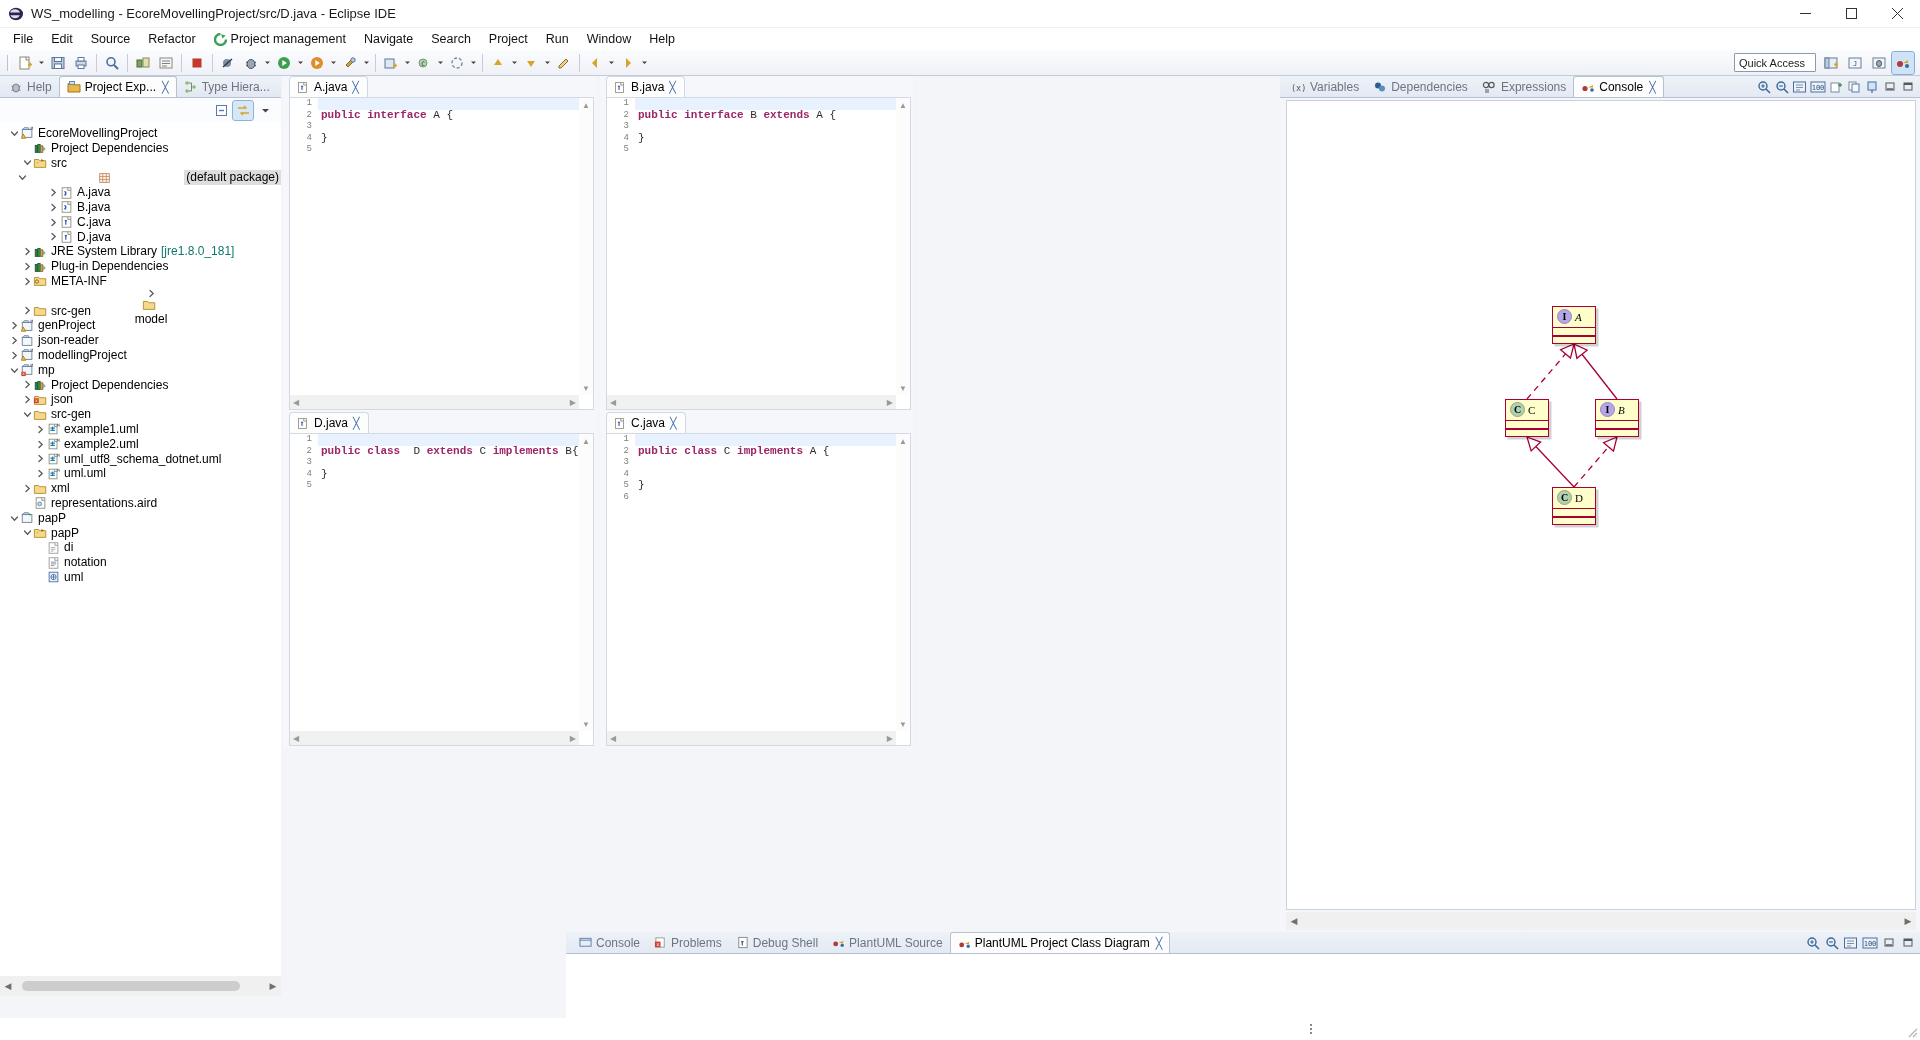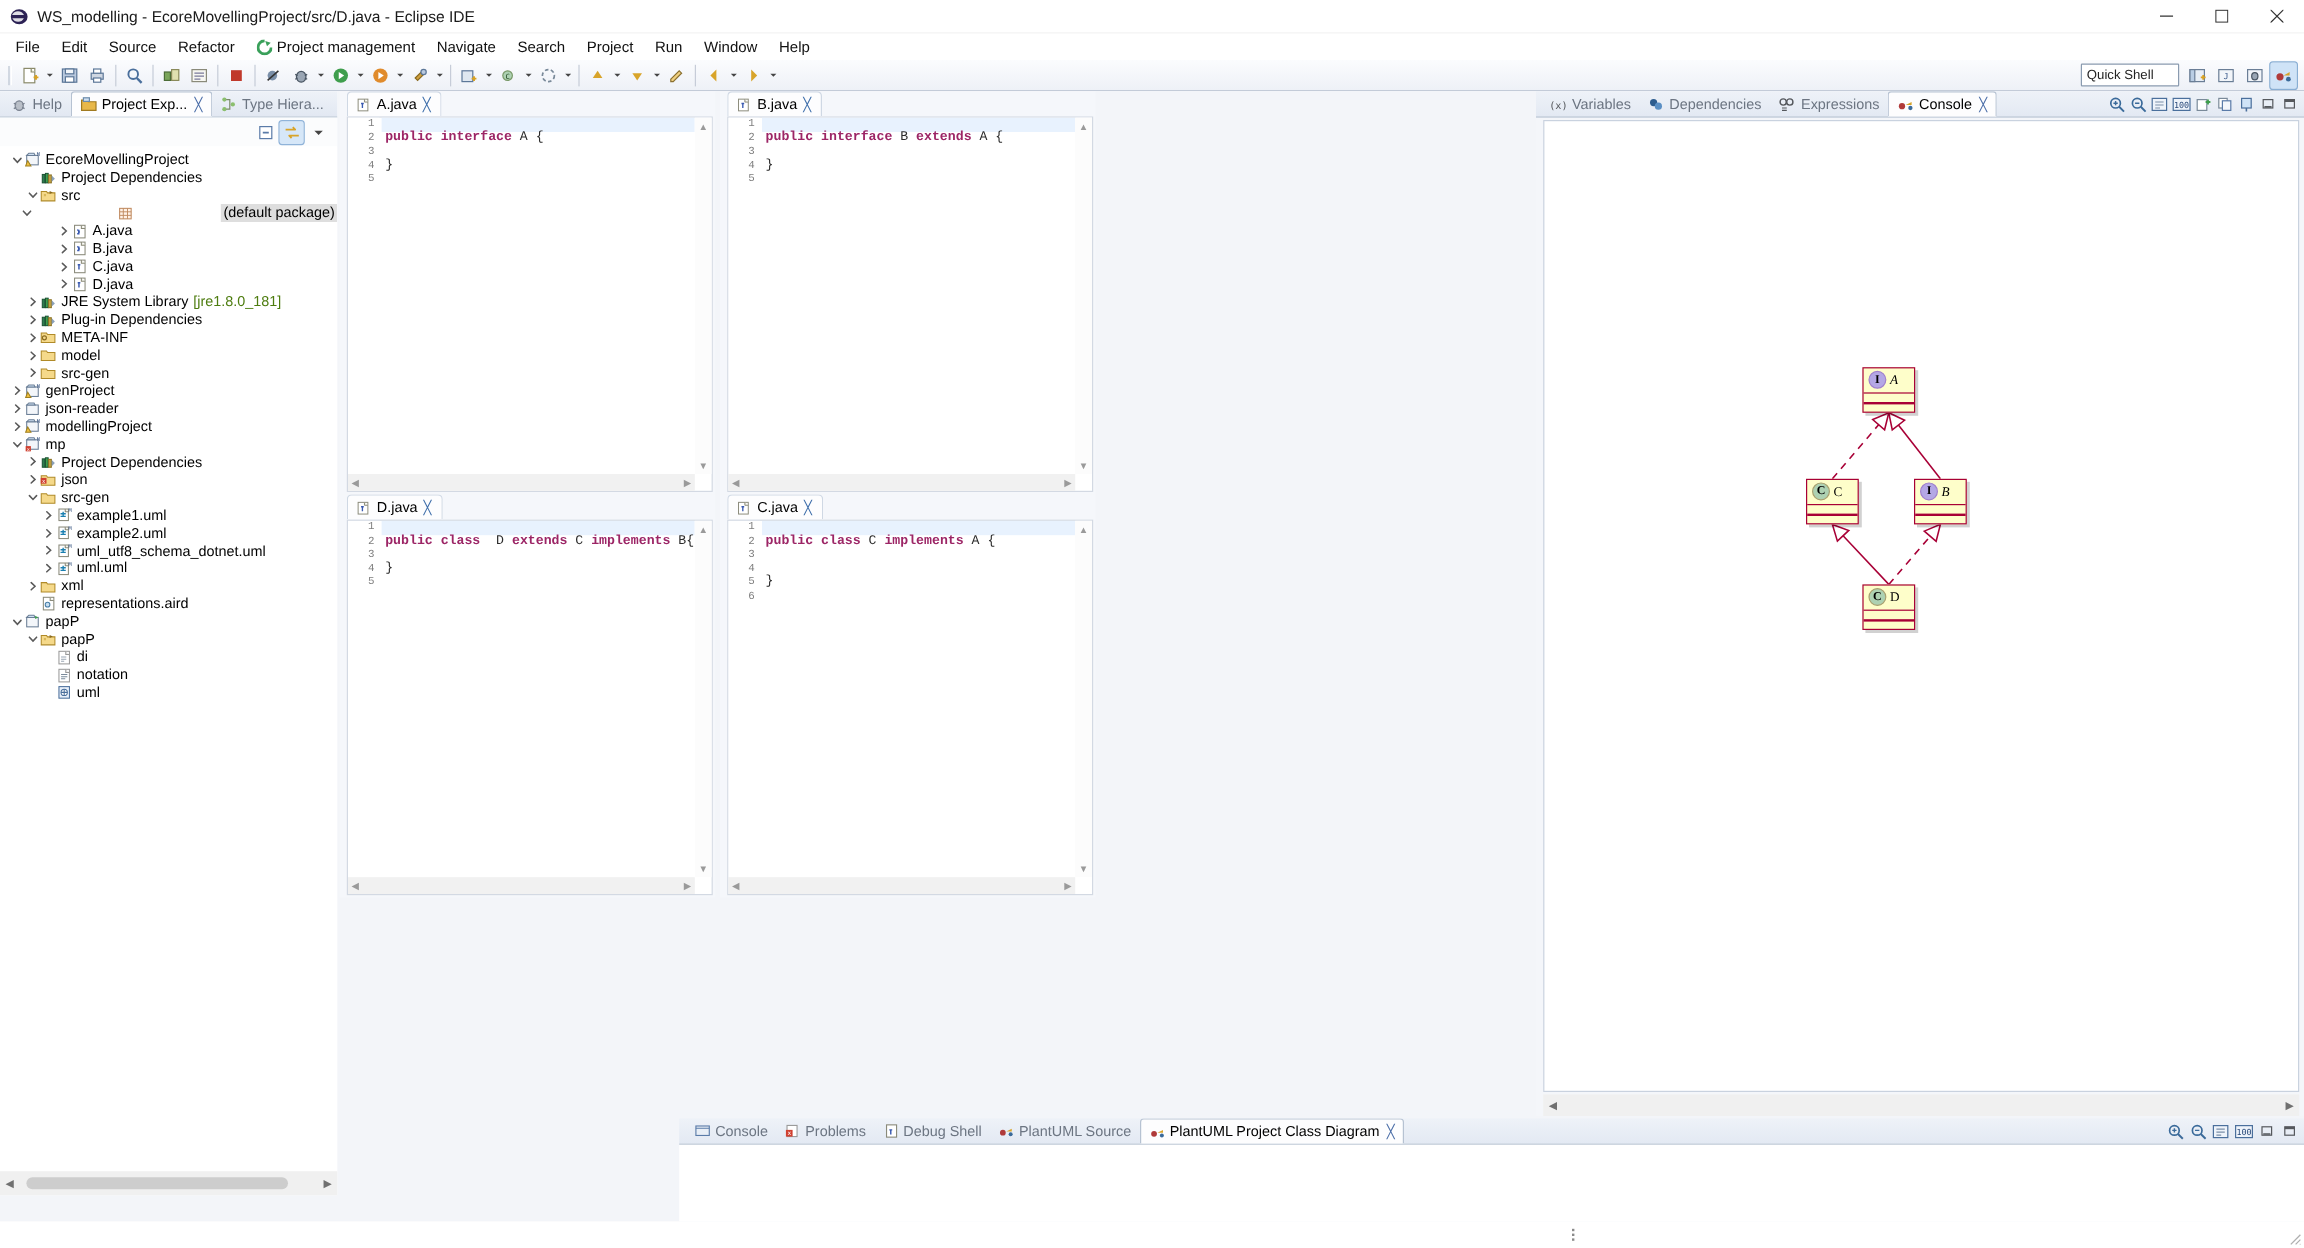--- a/index.html
+++ b/index.html
@@ -69,21 +69,21 @@
     height:24px; background:#fbfcfd; display:flex; align-items:center; justify-content:flex-end;
     padding-right:6px; gap:2px;
   }
   .vt-btn { width:20px; height:19px; display:flex; align-items:center; justify-content:center; border-radius:2px; }
   .vt-btn.on { background:#d6e7f8; outline:1px solid #8fb3d9; }
   .tree { position:absolute; top:46px; left:0; right:0; bottom:0; overflow:hidden; background:#fff; padding-top:4px; }
   .trow { height:14.8px; display:flex; align-items:center; font-size:12px; color:#000; white-space:nowrap; line-height:14.8px; }
   .trow .twist { width:12px; display:flex; align-items:center; justify-content:center; flex:0 0 auto; }
   .trow .ticon { width:15px; height:14px; margin-right:3px; flex:0 0 auto; display:flex; align-items:center; justify-content:center; }
   .trow .tlabel { }
-  .trow .tsub { color:#4d7c0f; margin-left:4px; }
+  .trow .tsub { color:#0f766e; margin-left:4px; }
   .trow.selected .tlabel { background:#dedede; padding:0 2px; }
   .hscroll-left {
     position:absolute; left:0; bottom:0; width:281px; height:20px;
     background:#f0f0f0; display:flex; align-items:center;
   }
   .hs-arrow { width:16px; height:20px; display:flex; align-items:center; justify-content:center; color:#707070; font-size:9px; }
   .hs-track { flex:1; height:20px; position:relative; }
   .hs-thumb { position:absolute; left:6px; top:5px; height:10px; width:218px; background:#cdcdcd; border-radius:5px; }
 
   
@@ -398,21 +398,21 @@
           <path d="M6 3l5 5-5 5z" fill="#d8a42a"></path>
         </svg>
     </div>
     <div class="tb-arrow">
         <svg width="7" height="7" viewBox="0 0 7 7">
           <path d="M1 2.5l2.5 2.5L6 2.5z" fill="#444"></path>
         </svg>
       </div>
 
     <div class="quick-access">
-      <span>Quick Shell</span>
+      <span>Quick Access</span>
     </div>
     <div class="persp-box">
       <div class="persp-btn">
         <svg width="16" height="16" viewBox="0 0 16 16">
             <rect x="2" y="3" width="12" height="10" fill="#e8eef6" stroke="#6a7e96"></rect>
             <rect x="2" y="3" width="4" height="10" fill="#b9cde4" stroke="#6a7e96"></rect>
             <path d="M11 9.5h4M13 7.5v4" stroke="#d9a222" stroke-width="1.5"></path>
           </svg>
       </div>
       <div class="persp-btn">
@@ -644,21 +644,21 @@
               </svg>
             </div>
             <span class="ticon">
               <svg width="15" height="14" viewBox="0 0 16 16">
                 <path d="M1 4h5l1 1.4h7V13H1z" fill="#f5d98a" stroke="#b08a28"></path>
                 <circle cx="4" cy="8.6" r="1.9" fill="none" stroke="#8a6a20" stroke-width="1.1"></circle>
               </svg>
             </span>
             <span class="tlabel">META-INF</span>
           </div>
-          <div class="trow" style="padding-left: 21px;">
+          <div class="trow" style="padding-left: 21px; flex-direction: column;">
             <div class="twist">
               <svg width="9" height="9" viewBox="0 0 9 9">
                 <path d="M3 1.5L6.2 4.5L3 7.5" fill="none" stroke="#5a5a5a" stroke-width="1.3" stroke-linecap="round"></path>
               </svg>
             </div>
             <span class="ticon">
               <svg width="15" height="14" viewBox="0 0 16 16">
                 <path d="M1 4h5l1 1.4h7V13H1z" fill="#f5d98a" stroke="#b08a28"></path>
               </svg>
             </span>

